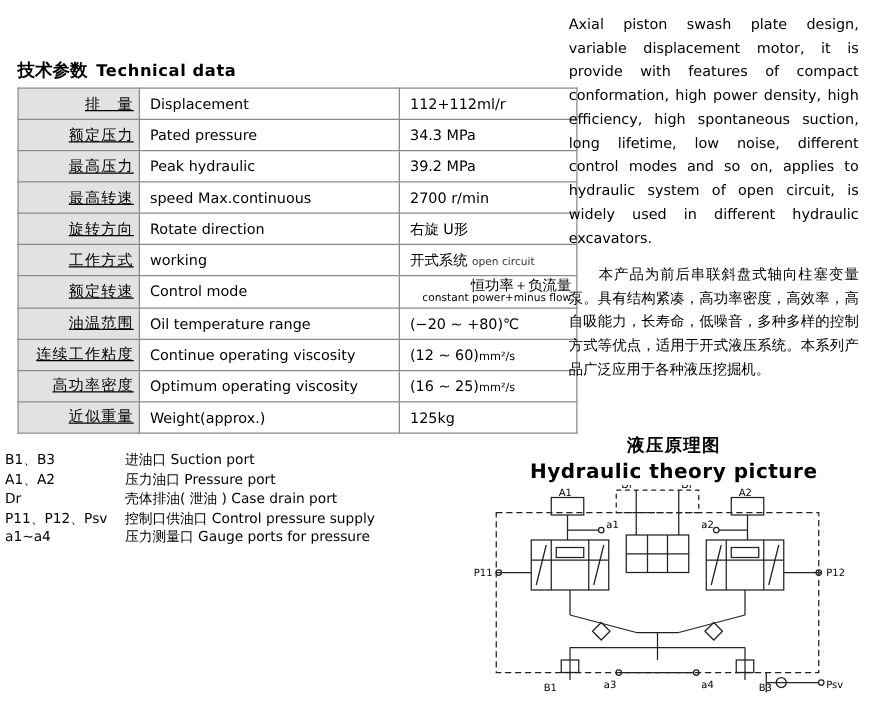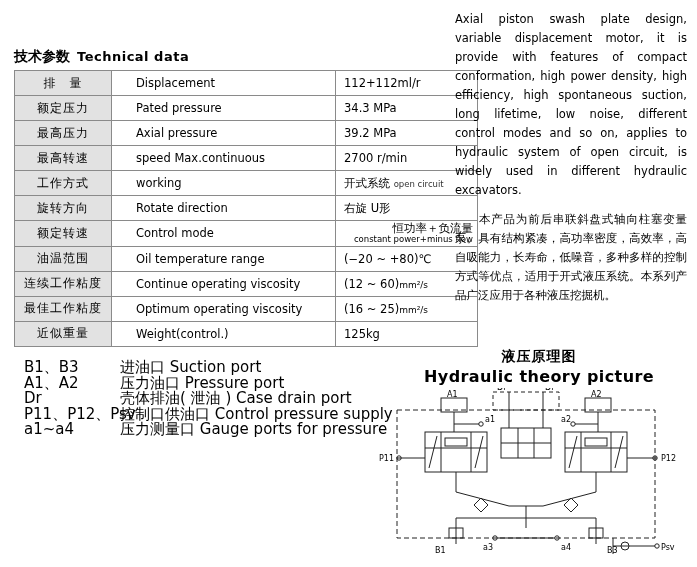--- a/index.html
+++ b/index.html
@@ -42,47 +42,48 @@
   table.spec td {
     border: 1px solid #8a8a8a;
     height: 22px;
     padding: 1px 4px;
     vertical-align: middle;
     font-size: 11.5px;
   }
   table.spec td.c1 {
     width: 88px;
     background: #e2e2e2;
-    text-align: center;
+    text-align: right;
     letter-spacing: 1px;
     font-size: 12px;
+    text-decoration: underline;
   }
   table.spec td.c2 {
     width: 195px;
-    padding-left: 24px;
+    padding-left: 8px;
     font-size: 11.5px;
   }
   table.spec td.c3 {
     width: 129px;
     padding-left: 8px;
     font-size: 11.5px;
   }
   .sub { font-size: 9px; }
   .smallnote { font-size: 8.5px; color:#333; }
   .ctr { text-align: right; }
   .tworow { line-height: 1.15; }
   .tworow .l2 { font-size: 8.5px; }
 
   
   #legend {
     position: absolute;
-    left: 24px;
+    left: 4px;
     top: 360px;
     width: 330px;
-    font-size: 15px;
+    font-size: 11px;
     line-height: 15.5px;
   }
   #legend .row { white-space: nowrap; }
   #legend .code { display: inline-block; width: 96px; }
 
   
   #right-col {
     position: absolute;
     left: 455px;
     top: 10px;
@@ -136,71 +137,71 @@
         <td class="c2">Displacement</td>
         <td class="c3">112+112ml/r</td>
       </tr>
       <tr>
         <td class="c1">额定压力</td>
         <td class="c2">Pated pressure</td>
         <td class="c3">34.3 MPa</td>
       </tr>
       <tr>
         <td class="c1">最高压力</td>
-        <td class="c2">Axial pressure</td>
+        <td class="c2">Peak hydraulic</td>
         <td class="c3">39.2 MPa</td>
       </tr>
       <tr>
         <td class="c1">最高转速</td>
         <td class="c2">speed Max.continuous</td>
         <td class="c3">2700 r/min</td>
+      </tr>
+      <tr>
+        <td class="c1">旋转方向</td>
+        <td class="c2">Rotate direction</td>
+        <td class="c3">右旋 U形</td>
       </tr>
       <tr>
         <td class="c1">工作方式</td>
         <td class="c2">working</td>
         <td class="c3">
           <span>开式系统</span>
           <span class="smallnote">open circuit</span>
         </td>
       </tr>
       <tr>
-        <td class="c1">旋转方向</td>
-        <td class="c2">Rotate direction</td>
-        <td class="c3">右旋 U形</td>
-      </tr>
-      <tr>
         <td class="c1">额定转速</td>
         <td class="c2">Control mode</td>
         <td class="c3 tworow ctr">
           <div>恒功率＋负流量</div>
           <div class="l2">constant power+minus flow</div>
         </td>
       </tr>
       <tr>
         <td class="c1">油温范围</td>
         <td class="c2">Oil temperature range</td>
         <td class="c3">(−20 ~ +80)℃</td>
       </tr>
       <tr>
         <td class="c1">连续工作粘度</td>
         <td class="c2">Continue operating viscosity</td>
         <td class="c3">
           <span>(12 ~ 60)</span><span class="sub">mm²/s</span>
         </td>
       </tr>
       <tr>
-        <td class="c1">最佳工作粘度</td>
+        <td class="c1">高功率密度</td>
         <td class="c2">Optimum operating viscosity</td>
         <td class="c3">
           <span>(16 ~ 25)</span><span class="sub">mm²/s</span>
         </td>
       </tr>
       <tr>
         <td class="c1">近似重量</td>
-        <td class="c2">Weight(control.)</td>
+        <td class="c2">Weight(approx.)</td>
         <td class="c3">125kg</td>
       </tr>
     </tbody>
   </table>
 </div>
 
 <div id="legend">
   <div class="row">
     <span class="code">B1、B3</span><span>进油口 Suction port</span>
   </div>

